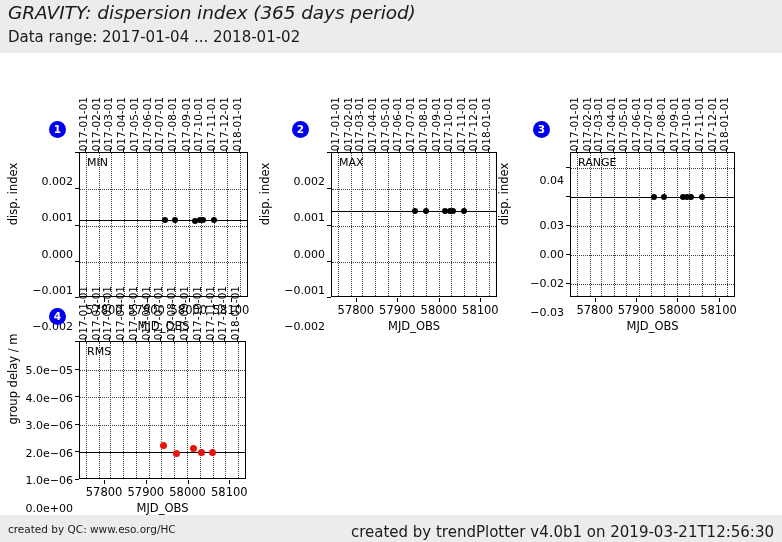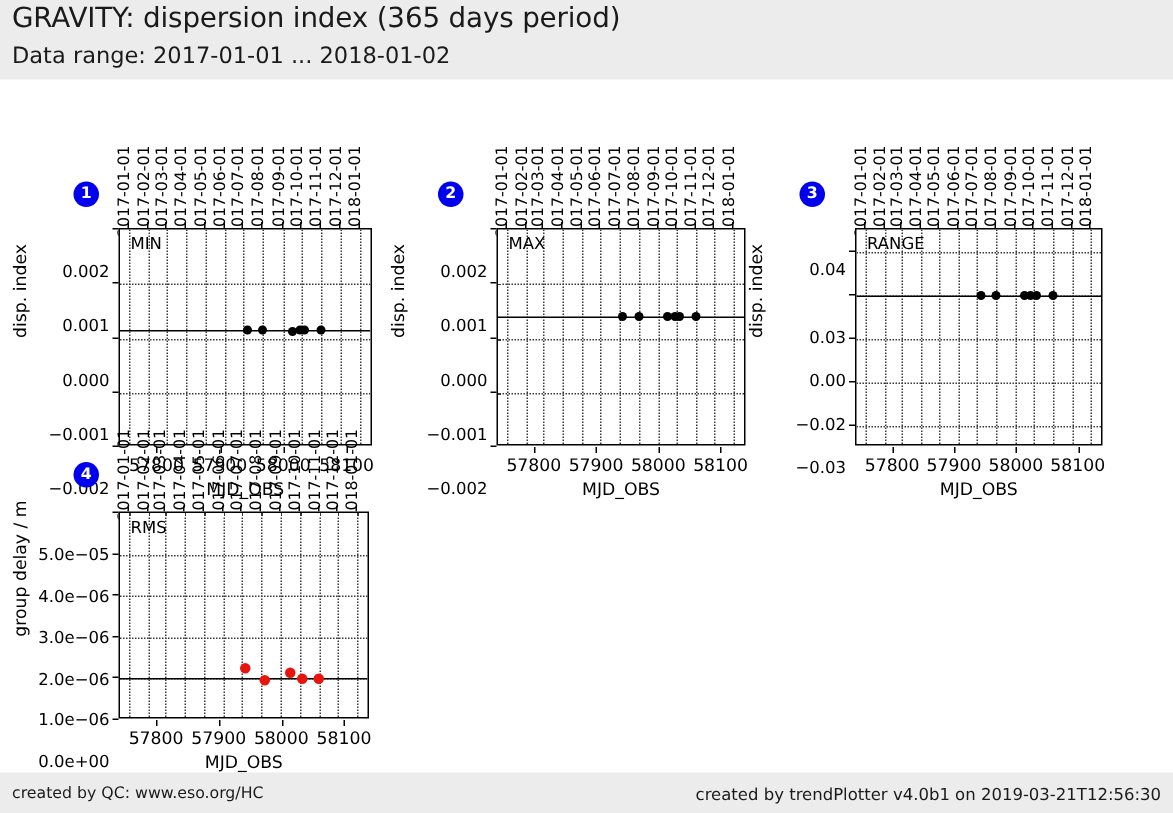--- a/index.html
+++ b/index.html
@@ -6,25 +6,25 @@
   body{
     width:782px;height:542px;position:relative;overflow:hidden;
     background:#ffffff;
     font-family:"DejaVu Sans","Liberation Sans",sans-serif;
     -webkit-font-smoothing:antialiased;
   }
   .band{position:absolute;left:0;width:782px;background:#ececec;}
   #header-band{top:0;height:53px;}
   #footer-band{top:515px;height:27px;}
 
-  #page-title{position:absolute;left:8px;top:2px;font-size:18.5px;color:#1a1a1a;letter-spacing:-.1px;white-space:nowrap;}
+  #page-title{position:absolute;left:8px;top:2px;font-size:18.5px;color:#1a1a1a;letter-spacing:-.1px;white-space:nowrap;font-style:italic;}
   #page-subtitle{position:absolute;left:8px;top:28px;font-size:15px;color:#1a1a1a;white-space:nowrap;}
 
   #footer-left{position:absolute;left:8px;top:523px;font-size:10.5px;color:#1a1a1a;white-space:nowrap;}
-  #footer-right{position:absolute;right:8px;top:523px;font-size:11px;color:#1a1a1a;white-space:nowrap;}
+  #footer-right{position:absolute;right:8px;top:523px;font-size:15px;color:#1a1a1a;white-space:nowrap;}
 
   .panel{position:absolute;}
   .plot-area{position:absolute;border:1.1px solid #000;background:#fff;box-sizing:border-box;overflow:hidden;}
   .gridline{position:absolute;top:0;bottom:0;width:0;border-left:1px dotted #3a3a3a;}
   .hgrid{position:absolute;left:0;right:0;height:0;border-top:1px dotted #3a3a3a;}
   .refline{position:absolute;left:0;right:0;height:0;border-top:1.3px solid #000;}
   .pt{position:absolute;border-radius:50%;}
   .pt.black{background:#000;width:6px;height:6px;margin-left:-3px;margin-top:-3px;}
   .pt.red{background:#e8150f;width:7px;height:7px;margin-left:-3.5px;margin-top:-3.5px;}
 
@@ -44,21 +44,21 @@
   .tickmark.v{width:1px;height:4px;}
   .tickmark.h{height:1px;width:4px;}
 </style>
 </head>
 <body>
 
 <div class="band" id="header-band"></div>
 <div class="band" id="footer-band"></div>
 
 <div id="page-title">GRAVITY: dispersion index (365 days period)</div>
-<div id="page-subtitle">Data range: 2017-01-01 ... 2018-01-02</div>
+<div id="page-subtitle">Data range: 2017-01-04 ... 2018-01-02</div>
 
 <div id="footer-left">created by QC: www.eso.org/HC</div>
 <div id="footer-right">created by trendPlotter v4.0b1 on 2019-03-21T12:56:30</div>
 
 <div id="panels">
     <div class="panel">
       <div class="badge" style="left: 49px; top: 121px;">1</div>
       <div class="toptick" style="left: 88.915px; top: 146px;">2017-01-01</div>
       <div class="tickmark v" style="left: 84.915px; top: 148px;"></div>
       <div class="toptick" style="left: 102.013px; top: 146px;">2017-02-01</div>

